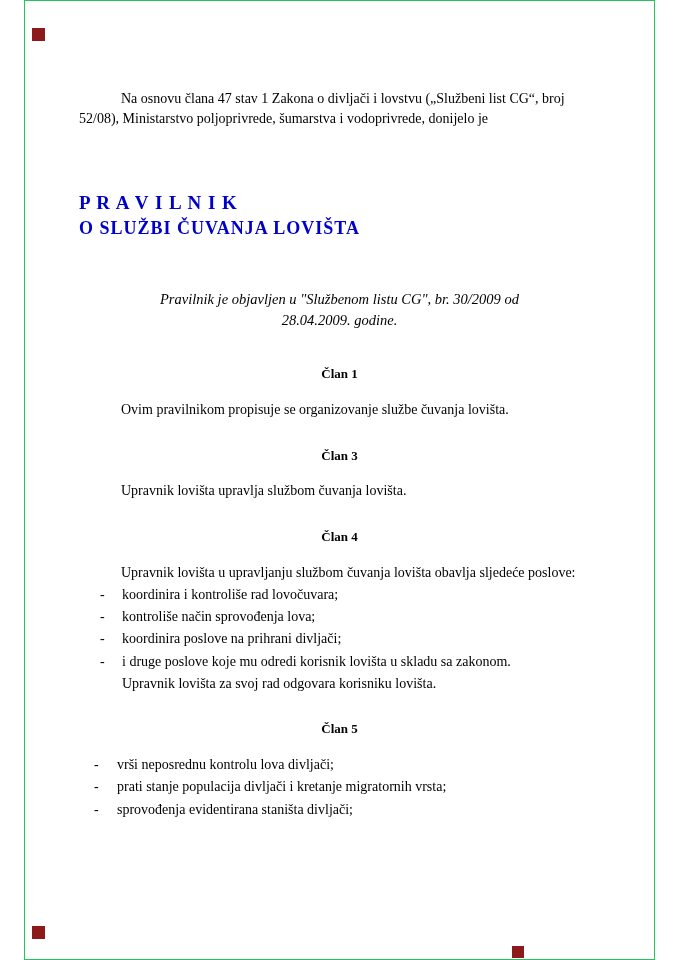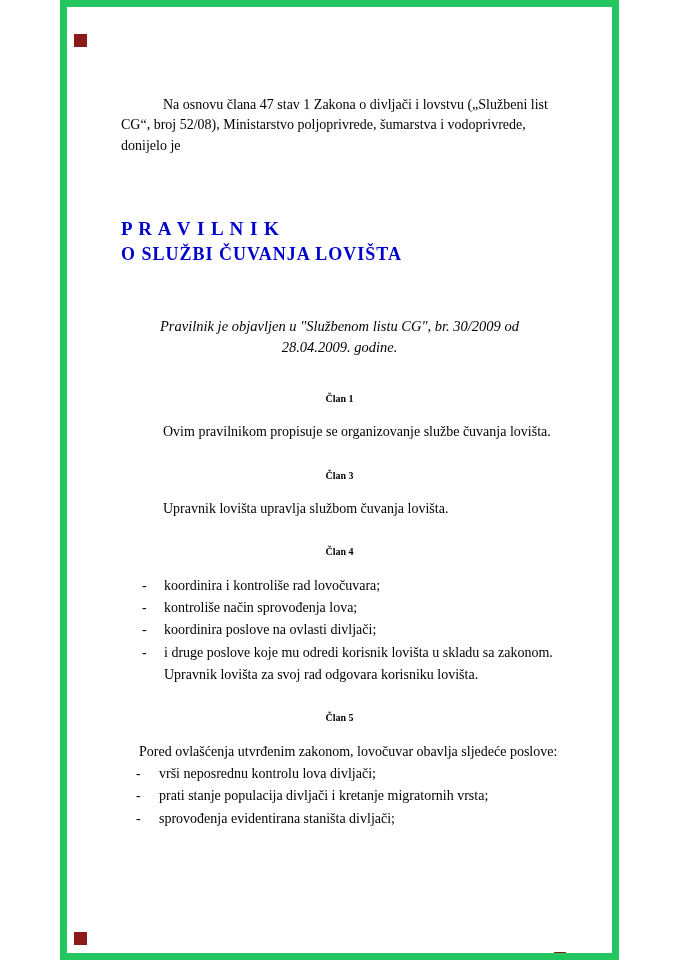--- a/index.html
+++ b/index.html
@@ -2,25 +2,25 @@
 <html style="--title-blue: #0000cd; --square-red: #8c1a1a;"><head>
 <meta charset="utf-8">
 <style>
   html, body {
     margin: 0;
     padding: 0;
     background: #ffffff;
   }
   .page {
     position: relative;
-    width: 559px;
+    width: 631px;
     height: 960px;
     margin: 0 auto;
     background: #ffffff;
-    border: 7px solid #22c55e;
+    border: 1px solid #22c55e;
     box-sizing: border-box;
     font-family: "Liberation Serif", "DejaVu Serif", serif;
     color: #000000;
     font-size: 14px;
     line-height: 1.45;
     overflow: hidden;
   }
   .content {
     padding: 88px 54px 0 54px;
   }
@@ -63,21 +63,21 @@
     font-style: italic;
     font-size: 14.5px;
   }
 
   .articles {
     margin-top: 34px;
   }
   .article-heading {
     margin: 26px 0 16px 0;
     text-align: center;
-    font-size: 10px;
+    font-size: 13px;
     font-weight: bold;
   }
   .block { margin: 0 0 2px 0; }
   .para  { text-indent: 42px; }
   .para2 { text-indent: 18px; }
   .plain { padding-left: 43px; }
   .item, .item2 { position: relative; }
   .item  { padding-left: 43px; }
   .item2 { padding-left: 38px; }
   .item  .dash { position: absolute; left: 21px; top: 0; }
@@ -107,29 +107,29 @@
         <section>
           <h3 class="article-heading">Član 1</h3>
           <div class="block para">Ovim pravilnikom propisuje se organizovanje službe čuvanja lovišta.</div>
         </section>
         <section>
           <h3 class="article-heading">Član 3</h3>
           <div class="block para">Upravnik lovišta upravlja službom čuvanja lovišta.</div>
         </section>
         <section>
           <h3 class="article-heading">Član 4</h3>
+          <div class="block para">Upravnik lovišta u upravljanju službom čuvanja lovišta obavlja sljedeće poslove:</div>
           <div class="block item"><span class="dash">-</span><span>koordinira i kontroliše rad lovočuvara;</span></div>
           <div class="block item"><span class="dash">-</span><span>kontroliše način sprovođenja lova;</span></div>
-          <div class="block item"><span class="dash">-</span><span>koordinira poslove na ovlasti divljači;</span></div>
+          <div class="block item"><span class="dash">-</span><span>koordinira poslove na prihrani divljači;</span></div>
           <div class="block item"><span class="dash">-</span><span>i druge poslove koje mu odredi korisnik lovišta u skladu sa zakonom.</span></div>
           <div class="block plain">Upravnik lovišta za svoj rad odgovara korisniku lovišta.</div>
         </section>
         <section>
           <h3 class="article-heading">Član 5</h3>
-          <div class="block para2">Pored ovlašćenja utvrđenim zakonom, lovočuvar obavlja sljedeće poslove:</div>
           <div class="block item2"><span class="dash">-</span><span>vrši neposrednu kontrolu lova divljači;</span></div>
           <div class="block item2"><span class="dash">-</span><span>prati stanje populacija divljači i kretanje migratornih vrsta;</span></div>
           <div class="block item2"><span class="dash">-</span><span>sprovođenja evidentirana staništa divljači;</span></div>
         </section>
       </div>
 
   </div>
 </div>
 
 </body></html>

